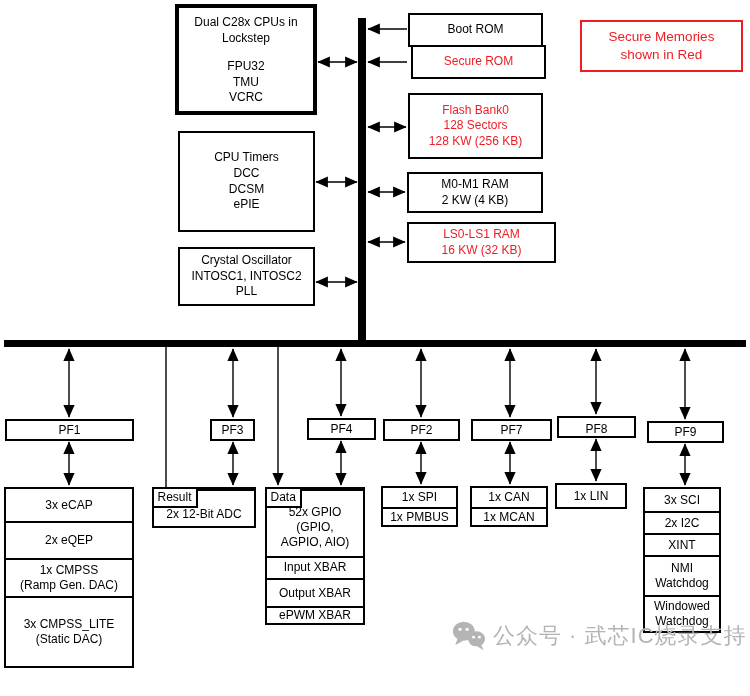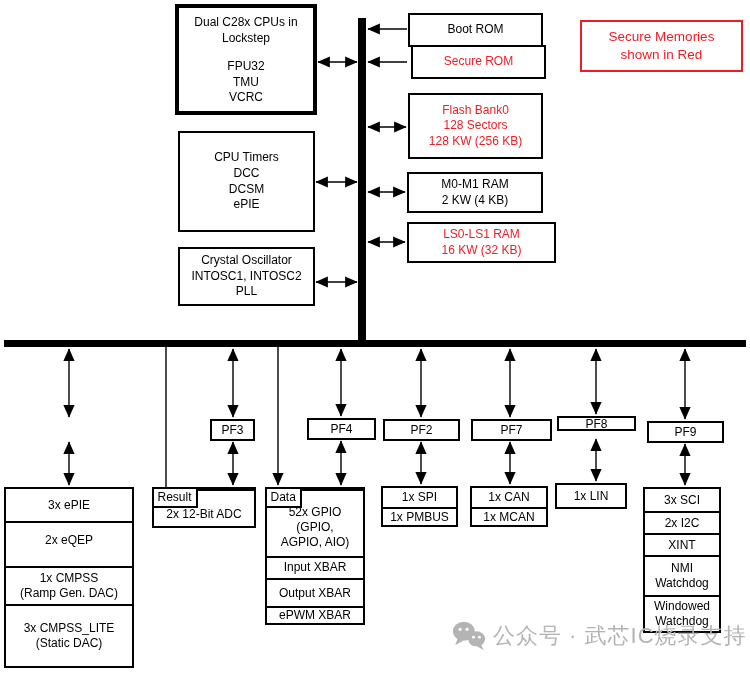--- a/index.html
+++ b/index.html
@@ -133,43 +133,46 @@
 
   <div class="box" style="left:407px;top:172px;width:136px;height:41px;">
     <span>M0-M1 RAM
 2 KW (4 KB)</span>
   </div>
   <div class="box red-text" style="left:407px;top:222px;width:149px;height:41px;">
     <span>LS0-LS1 RAM
 16 KW (32 KB)</span>
   </div>
 
+  <div class="pf" style="left:5px;top:419px;width:129px;height:22px;">
+      <span>PF1</span>
+    </div>
   <div class="pf" style="left:210px;top:419px;width:45px;height:22px;">
       <span>PF3</span>
     </div>
   <div class="pf" style="left:307px;top:418px;width:69px;height:22px;">
       <span>PF4</span>
     </div>
   <div class="pf" style="left:383px;top:419px;width:77px;height:22px;">
       <span>PF2</span>
     </div>
   <div class="pf" style="left:471px;top:419px;width:81px;height:22px;">
       <span>PF7</span>
     </div>
-  <div class="pf" style="left:557px;top:416px;width:79px;height:15px;">
+  <div class="pf" style="left:557px;top:416px;width:79px;height:22px;align-items:flex-end;">
       <span>PF8</span>
     </div>
   <div class="pf" style="left:647px;top:421px;width:77px;height:22px;">
       <span>PF9</span>
     </div>
 
   <div class="stack" style="left:4px;top:487px;width:130px;height:181px;">
-    <div class="row" style="height:32px;">3x ePIE</div>
+    <div class="row" style="height:32px;">3x eCAP</div>
     <div class="row" style="height:37px;">2x eQEP</div>
-    <div class="row" style="height:38px;margin-top:8px;">1x CMPSS
+    <div class="row" style="height:38px;">1x CMPSS
 (Ramp Gen. DAC)</div>
     <div class="row" style="flex:1;">3x CMPSS_LITE
 (Static DAC)</div>
   </div>
 
   <div class="stack" style="left:152px;top:487px;width:104px;height:41px;">
     <div class="tab">Result</div>
     <div class="row" style="flex:1;align-items:flex-end;padding-bottom:4px;">2x 12-Bit ADC</div>
   </div>
 

